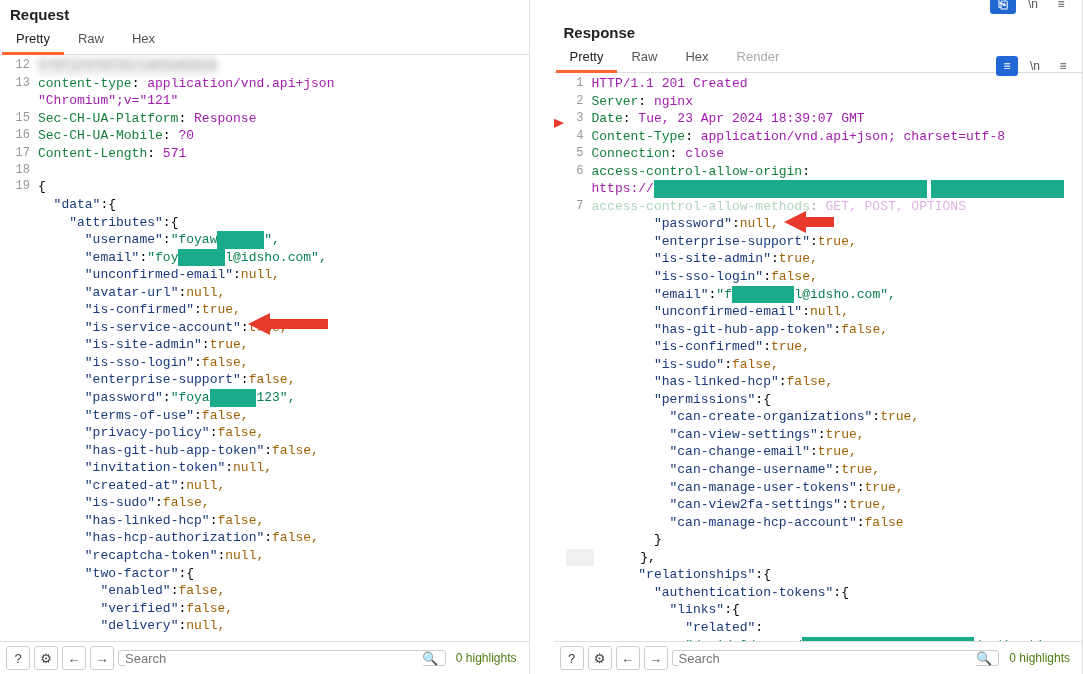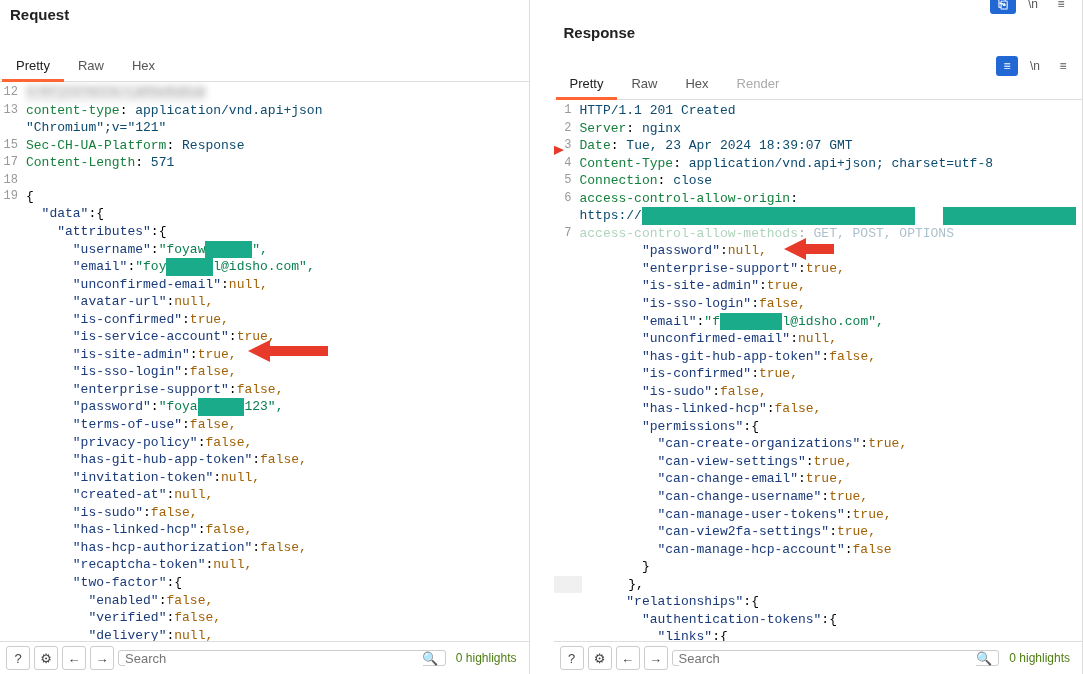--- a/index.html
+++ b/index.html
@@ -1,28 +1,28 @@
 <!DOCTYPE html>
 <html><head>
 <meta charset="utf-8">
 <style>
 * { box-sizing: border-box; margin: 0; padding: 0; }
 body { font-family: Arial, sans-serif; font-size: 13px; background: #fff; overflow: hidden; }
 .container { display: flex; width: 1083px; height: 674px; gap: 24px; }
 .panel { flex: 1; display: flex; flex-direction: column; border-right: 1px solid #ddd; position: relative; overflow: hidden; }
 .panel-header { font-weight: bold; font-size: 15px; padding: 6px 10px 2px; color: #222; }
 .tabs { display: flex; border-bottom: 1px solid #ddd; padding: 0 2px; }
-.tab { padding: 6px 14px; cursor: pointer; color: #555; font-size: 13px; margin-top: 27px; }
+.tab { padding: 6px 14px; cursor: pointer; color: #555; font-size: 13px; }
 .tab.active { color: #222; border-bottom: 3px solid #ff6633; margin-bottom: -1px; }
-.content { flex: 1; overflow: auto; font-family: 'Courier New', monospace; font-size: 13px; line-height: 1.35; padding: 2px 0; position: relative; }
+.content { flex: 1; overflow: auto; font-family: 'Courier New', monospace; font-size: 13px; line-height: 1.35; padding: 2px 12px; position: relative; }
 .line { display: flex; white-space: pre-wrap; word-break: break-all; }
 .ln { width: 26px; text-align: right; color: #999; padding-right: 8px; flex-shrink: 0; user-select: none; font-size: 12px; }
 .code { flex: 1; padding-right: 6px; }
 .hdr-key { color: #15803d; }
-.hdr-val { color: #0c4a6e; }
+.hdr-val { color: #a21caf; }
 .json-key { color: #1a3a7a; }
 .json-str { color: #0a8050; }
 .json-val { color: #a16207; }
 .redact { background: #1aab8a; color: #1aab8a; display: inline-block; }
 .footer { display: flex; align-items: center; padding: 4px 6px; border-top: 1px solid #ddd; gap: 4px; background: #fff; }
 .icon-btn { width: 24px; height: 24px; border: 1px solid #ccc; border-radius: 3px; display: flex; align-items: center; justify-content: center; cursor: pointer; background: #fff; font-size: 13px; color: #444; }
 .search-box { flex: 1; display: flex; align-items: center; border: 1px solid #ccc; border-radius: 3px; height: 16px; padding: 0 6px; }
 .search-box input { border: none; outline: none; flex: 1; font-size: 13px; }
 .search-ico { color: #888; font-size: 13px; }
 .highlights { color: #4d7c0f; font-size: 12px; padding: 0 6px; white-space: nowrap; }
@@ -53,20 +53,21 @@
 
       <div class="arrow" style="left:248px; top:256px;">
         <svg width="80" height="26">
             <polygon points="0,13 22,2 22,8 80,8 80,18 22,18 22,24" fill="#e83a2a"></polygon>
           </svg>
       </div>
     <div class="line"><span class="ln">12</span><span class="code"><span class="blurred">V/RfjCO?KCCK/LAPDeRdDuW</span></span></div>
         <div class="line"><span class="ln">13</span><span class="code"><span class="hdr-key">content-type</span>: <span class="hdr-val">application/vnd.api+json</span></span></div>
         <div class="line"><span class="ln"></span><span class="code"><span class="hdr-val">"Chromium";v="121"</span></span></div>
         <div class="line"><span class="ln">15</span><span class="code"><span class="hdr-key">Sec-CH-UA-Platform</span>: <span class="hdr-val">Response</span></span></div>
+        <div class="line"><span class="ln">16</span><span class="code"><span class="hdr-key">Sec-CH-UA-Mobile</span>: <span class="hdr-val">?0</span></span></div>
         <div class="line"><span class="ln">17</span><span class="code"><span class="hdr-key">Content-Length</span>: <span class="hdr-val">571</span></span></div>
         <div class="line"><span class="ln">18</span><span class="code"></span></div>
         <div class="line"><span class="ln">19</span><span class="code">{</span></div>
         <div class="line"><span class="ln"></span><span class="code"><span class="json-key">  "data"</span>:{</span></div>
         <div class="line"><span class="ln"></span><span class="code"><span class="json-key">    "attributes"</span>:{</span></div>
         <div class="line"><span class="ln"></span><span class="code">      <span class="json-key">"username"</span>:<span class="json-str">"foyaw</span><span class="redact">XXXXXX</span><span class="json-str">",</span></span></div>
         <div class="line"><span class="ln"></span><span class="code">      <span class="json-key">"email"</span>:<span class="json-str">"foy</span><span class="redact">XXXXXX</span><span class="json-str">l@idsho.com",</span></span></div>
         <div class="line"><span class="ln"></span><span class="code">      <span class="json-key">"unconfirmed-email"</span>:<span class="json-val">null,</span></span></div>
         <div class="line"><span class="ln"></span><span class="code">      <span class="json-key">"avatar-url"</span>:<span class="json-val">null,</span></span></div>
         <div class="line"><span class="ln"></span><span class="code">      <span class="json-key">"is-confirmed"</span>:<span class="json-val">true,</span></span></div>

